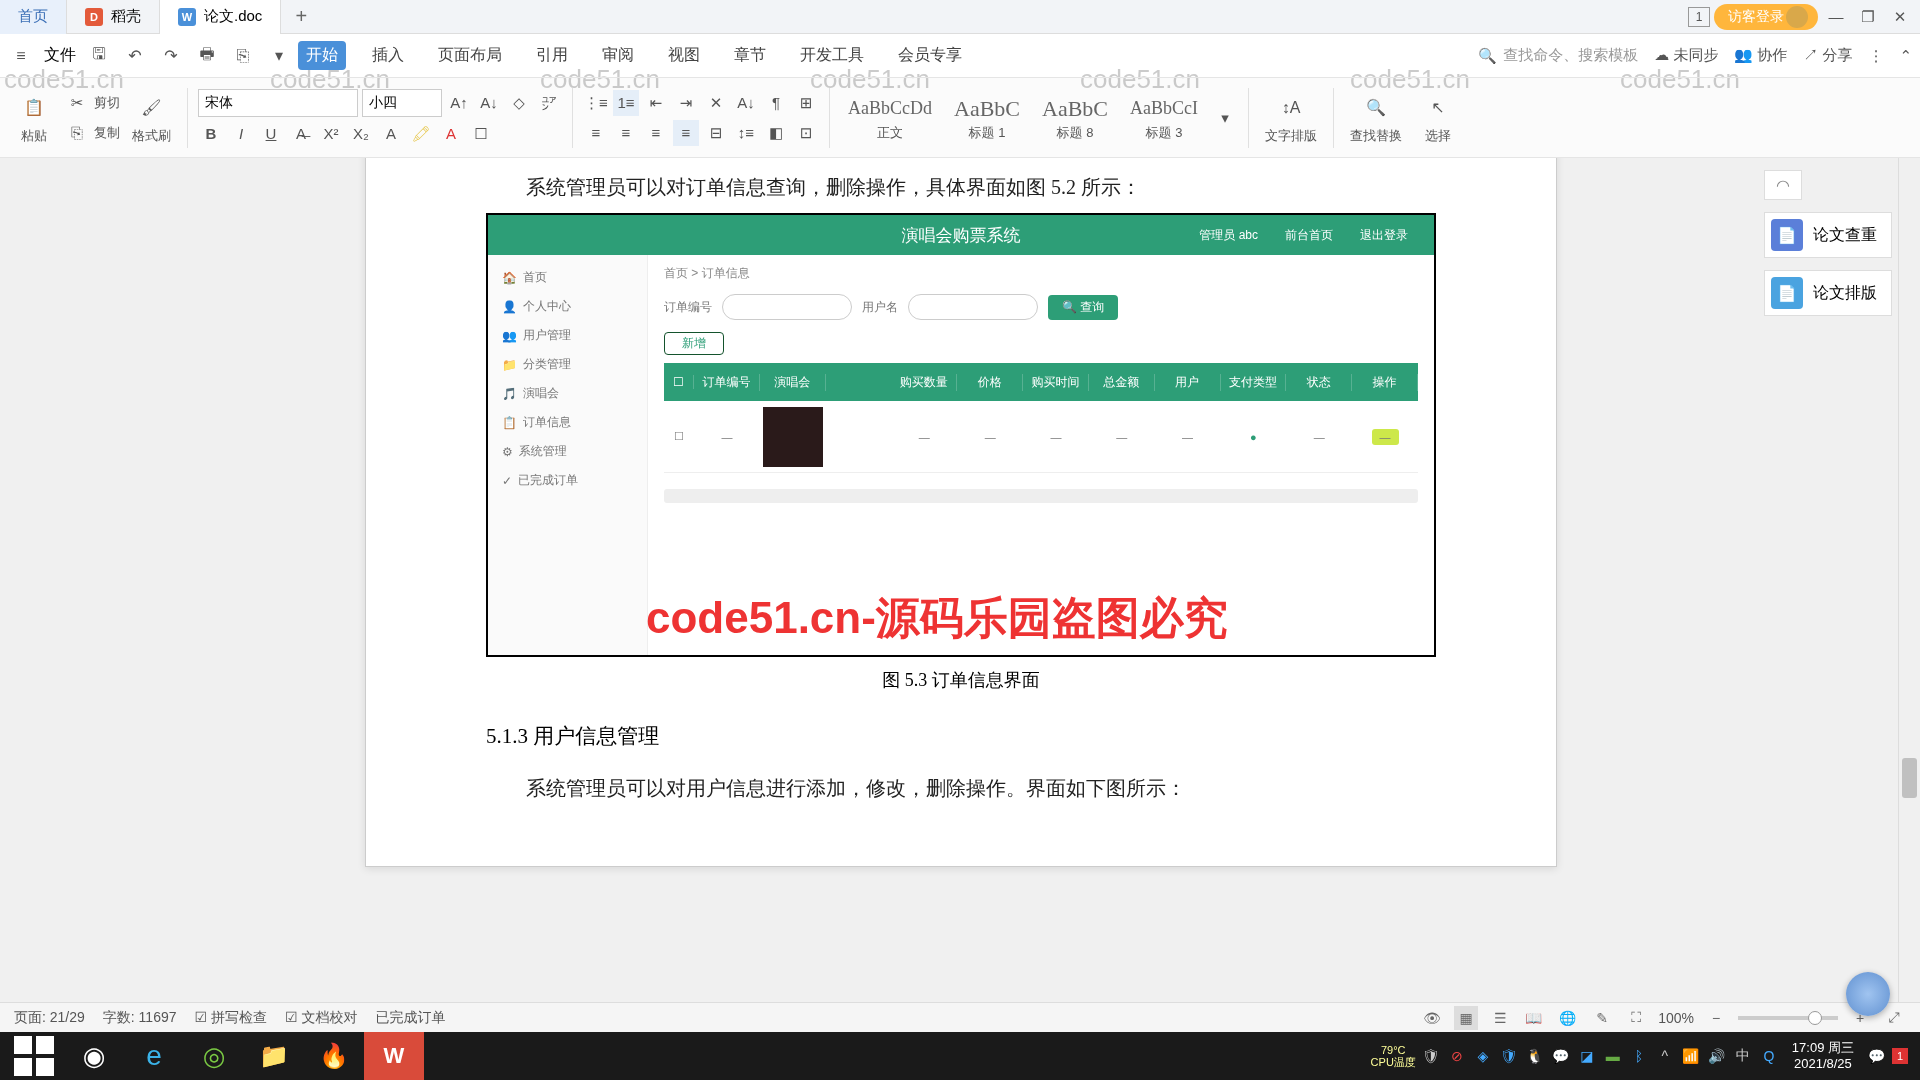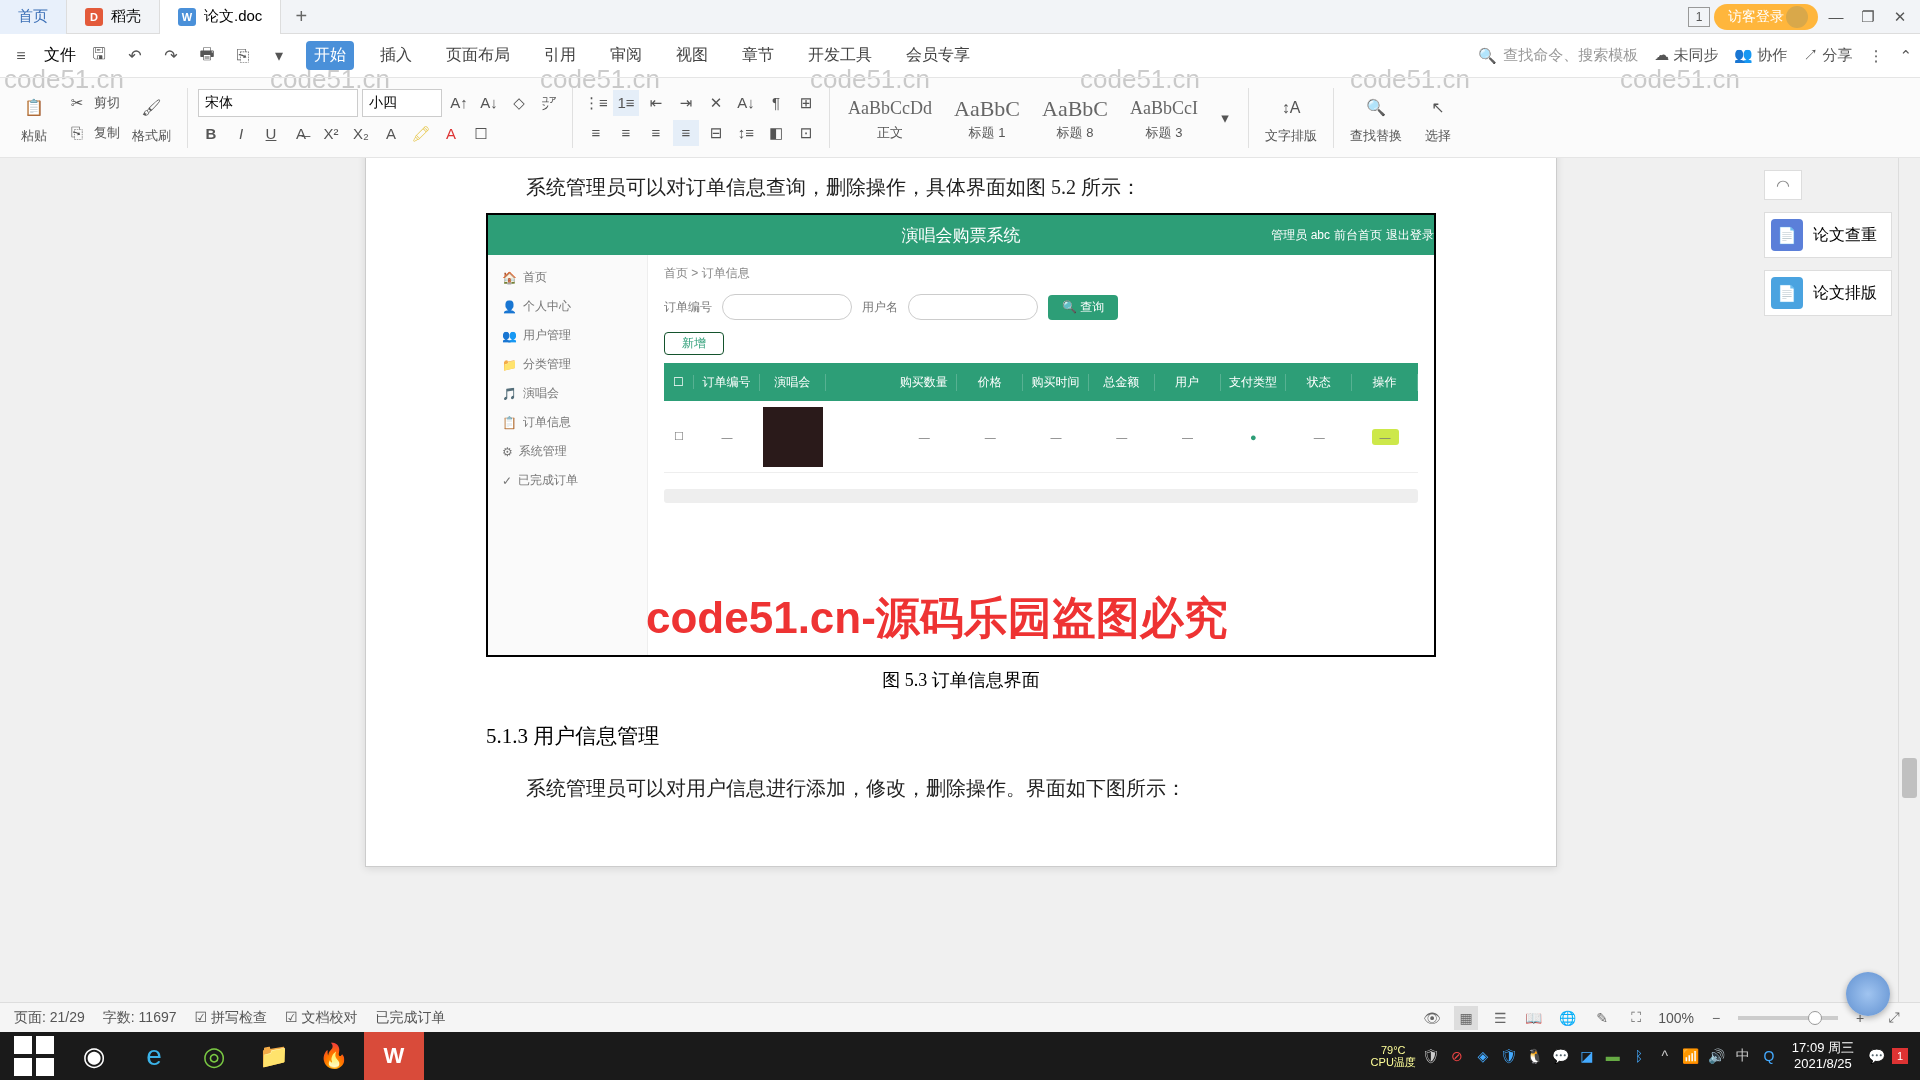--- a/index.html
+++ b/index.html
@@ -12,21 +12,21 @@
 .ico.d { background:#e35a3a; }
 .ico.w { background:#4a90d9; }
 .tab-plus { width:40px; text-align:center; font-size:20px; color:#666; cursor:pointer; }
 .title-right { margin-left:auto; display:flex; align-items:center; gap:4px; padding-right:6px; }
 .win-box { width:28px; height:24px; display:flex; align-items:center; justify-content:center; color:#555; font-size:15px; cursor:pointer; }
 .login-pill { background:#ffb63c; color:#fff; padding:2px 10px 2px 14px; border-radius:14px; display:flex; align-items:center; gap:2px; font-size:14px; }
 .login-pill .av { width:22px; height:22px; border-radius:50%; background:#d9a84a; }
 .menubar { height:44px; display:flex; align-items:center; padding:0 8px; gap:2px; border-bottom:1px solid #e5e5e5; position:relative; }
 .menu-left { display:flex; align-items:center; gap:10px; }
 .mb-btn { width:26px; height:26px; display:flex; align-items:center; justify-content:center; color:#555; cursor:pointer; }
-.menu-tabs { display:flex; gap:18px; margin-left:12px; }
+.menu-tabs { display:flex; gap:18px; margin-left:4px; }
 .menu-tab { font-size:16px; color:#444; padding:4px 8px; cursor:pointer; }
 .menu-tab.active { background:#4a90d9; color:#fff; border-radius:4px; }
 .menu-right { margin-left:auto; display:flex; align-items:center; gap:16px; font-size:15px; color:#555; }
 .search-box { display:flex; align-items:center; gap:6px; color:#999; font-size:15px; }
 .ribbon { height:80px; display:flex; align-items:center; padding:0 10px; gap:6px; border-bottom:1px solid #e5e5e5; background:#fbfbfb; }
 .rib-group { display:flex; flex-direction:column; align-items:center; gap:2px; padding:0 6px; }
 .rib-big-icon { width:36px; height:34px; display:flex; align-items:center; justify-content:center; color:#555; }
 .rib-label { font-size:13px; color:#555; }
 .rib-col { display:flex; flex-direction:column; gap:4px; }
 .rib-row { display:flex; align-items:center; gap:4px; }
@@ -35,21 +35,21 @@
 .font-sel { width:160px; height:28px; border:1px solid #ccc; padding:0 6px; font-size:14px; display:flex; align-items:center; background:#fff; }
 .size-sel { width:80px; height:28px; border:1px solid #ccc; padding:0 6px; font-size:14px; display:flex; align-items:center; background:#fff;font-family:Liberation Serif, serif; }
 .style-box { display:flex; flex-direction:column; align-items:center; padding:0 8px; cursor:pointer; }
 .style-preview { font-size:18px; color:#666; font-family:serif; height:30px; display:flex; align-items:center; }
 .style-name { font-size:13px; color:#555; }
 .doc-area { position:absolute; top:158px; left:0; right:22px; bottom:48px; background:#f0f0f0; overflow:hidden; }
 .page { position:absolute; left:365px; top:-10px; width:1192px; background:#fff; border:1px solid #ccc; box-shadow:0 2px 8px rgba(0,0,0,.1); padding:20px 120px 60px; }
 .doc-text { font-size:20px; font-family:SimSun,serif; color:#222; line-height:1.8; }
 .fig-wrap { border:2px solid #000; margin:8px 0; background:#fff; }
 .app-header { background:#2d9e77; color:#fff; height:40px; display:flex; align-items:center; justify-content:center; font-size:17px; position:relative; }
-.app-hdr-r { position:absolute; right:0; font-size:12px; display:flex; gap:4px; }
+.app-hdr-r { position:absolute; right:26px; font-size:12px; display:flex; gap:27px; }
 .app-body { display:flex; height:400px; }
 .app-side { width:160px; background:#fafafa; border-right:1px solid #eee; padding:8px 0; }
 .side-item { padding:6px 14px; font-size:12px; color:#777; display:flex; align-items:center; gap:6px; }
 .app-main { flex:1; padding:10px 16px; }
 .bc { font-size:12px; color:#888; margin-bottom:12px; }
 .filters { display:flex; align-items:center; gap:10px; margin-bottom:12px; }
 .f-inp { width:130px; height:26px; border:1px solid #ccc; border-radius:13px; }
 .f-btn { background:#2d9e77; color:#fff; padding:4px 14px; border-radius:4px; font-size:12px; }
 .add-btn { border:1px solid #14532d; color:#2d9e77; padding:2px 12px; border-radius:4px; font-size:12px; width:60px; text-align:center; margin-bottom:8px; }
 .tbl-hdr { display:flex; background:#2d9e77; color:#fff; height:38px; align-items:center; font-size:12px; }

